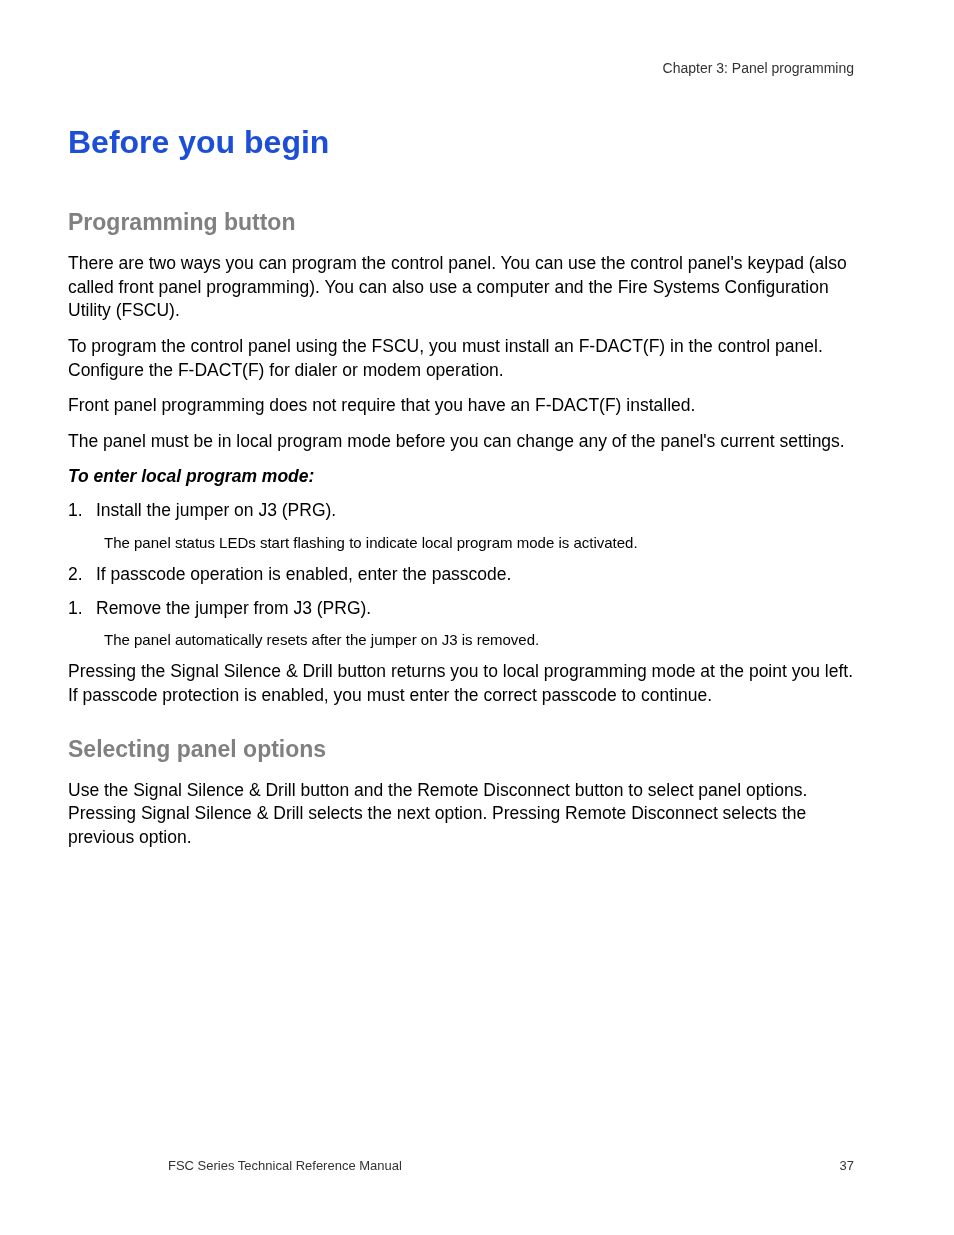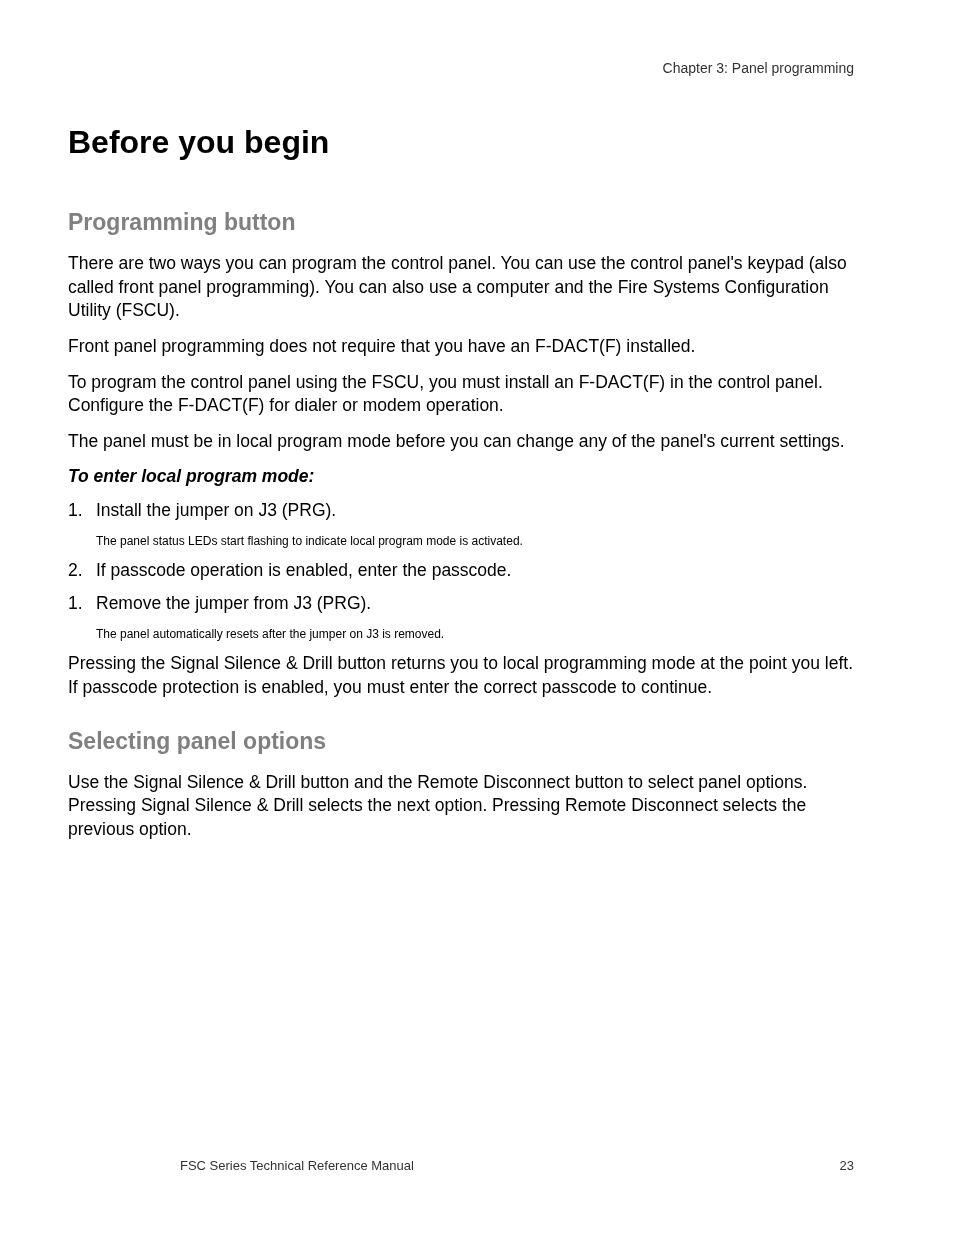--- a/index.html
+++ b/index.html
@@ -20,21 +20,21 @@
     }
     .header-line {
       text-align: right;
       font-size: 14px;
       color: #333;
       margin-bottom: 48px;
     }
     h1 {
       font-size: 32px;
       font-weight: bold;
-      color: #000000;
+      color: #1d4ed8;
       margin-bottom: 48px;
     }
     h2 {
       font-size: 23px;
       font-weight: bold;
       color: #808080;
       margin-bottom: 16px;
       margin-top: 28px;
     }
     p {
@@ -57,49 +57,49 @@
       line-height: 1.35;
     }
     .list-num {
       width: 28px;
       flex-shrink: 0;
     }
     .list-body {
       flex: 1;
     }
     .list-sub {
-      margin-left: 28px;
-      font-size: 12px;
+      margin-left: 36px;
+      font-size: 15px;
       line-height: 1.35;
       margin-bottom: 10px;
     }
     .footer {
       position: absolute;
       bottom: 62px;
-      left: 180px;
+      left: 168px;
       right: 100px;
       display: flex;
       justify-content: space-between;
       font-size: 13px;
       color: #333;
     }
   </style>
 </head>
 <body>
 
 <div class="page">
 
   <div class="header-line">Chapter 3: Panel programming</div>
 
   <h1>Before you begin</h1>
 
   <h2>Programming button</h2>
   <p>There are two ways you can program the control panel. You can use the control panel's keypad (also called front panel programming). You can also use a computer and the Fire Systems Configuration Utility (FSCU).</p>
+  <p>To program the control panel using the FSCU, you must install an F-DACT(F) in the control panel. Configure the F-DACT(F) for dialer or modem operation.</p>
   <p>Front panel programming does not require that you have an F-DACT(F) installed.</p>
-  <p>To program the control panel using the FSCU, you must install an F-DACT(F) in the control panel. Configure the F-DACT(F) for dialer or modem operation.</p>
 
   <p>The panel must be in local program mode before you can change any of the panel's current settings.</p>
 
   <p class="bold-lead">To enter local program mode:</p>
 
   <div class="list-item">
     <div class="list-num">1.</div>
     <div class="list-body">Install the jumper on J3 (PRG).</div>
   </div>
   <p class="list-sub">The panel status LEDs start flashing to indicate local program mode is activated.</p>
@@ -118,14 +118,14 @@
 
   <p>Pressing the Signal Silence &amp; Drill button returns you to local programming mode at the point you left. If passcode protection is enabled, you must enter the correct passcode to continue.</p>
 
   <h2>Selecting panel options</h2>
   <p>Use the Signal Silence &amp; Drill button and the Remote Disconnect button to select panel options. Pressing Signal Silence &amp; Drill selects the next option. Pressing Remote Disconnect selects the previous option.</p>
 
 </div>
 
 <div class="footer">
   <span>FSC Series Technical Reference Manual</span>
-  <span>23</span>
+  <span>37</span>
 </div>
 
 </body></html>

